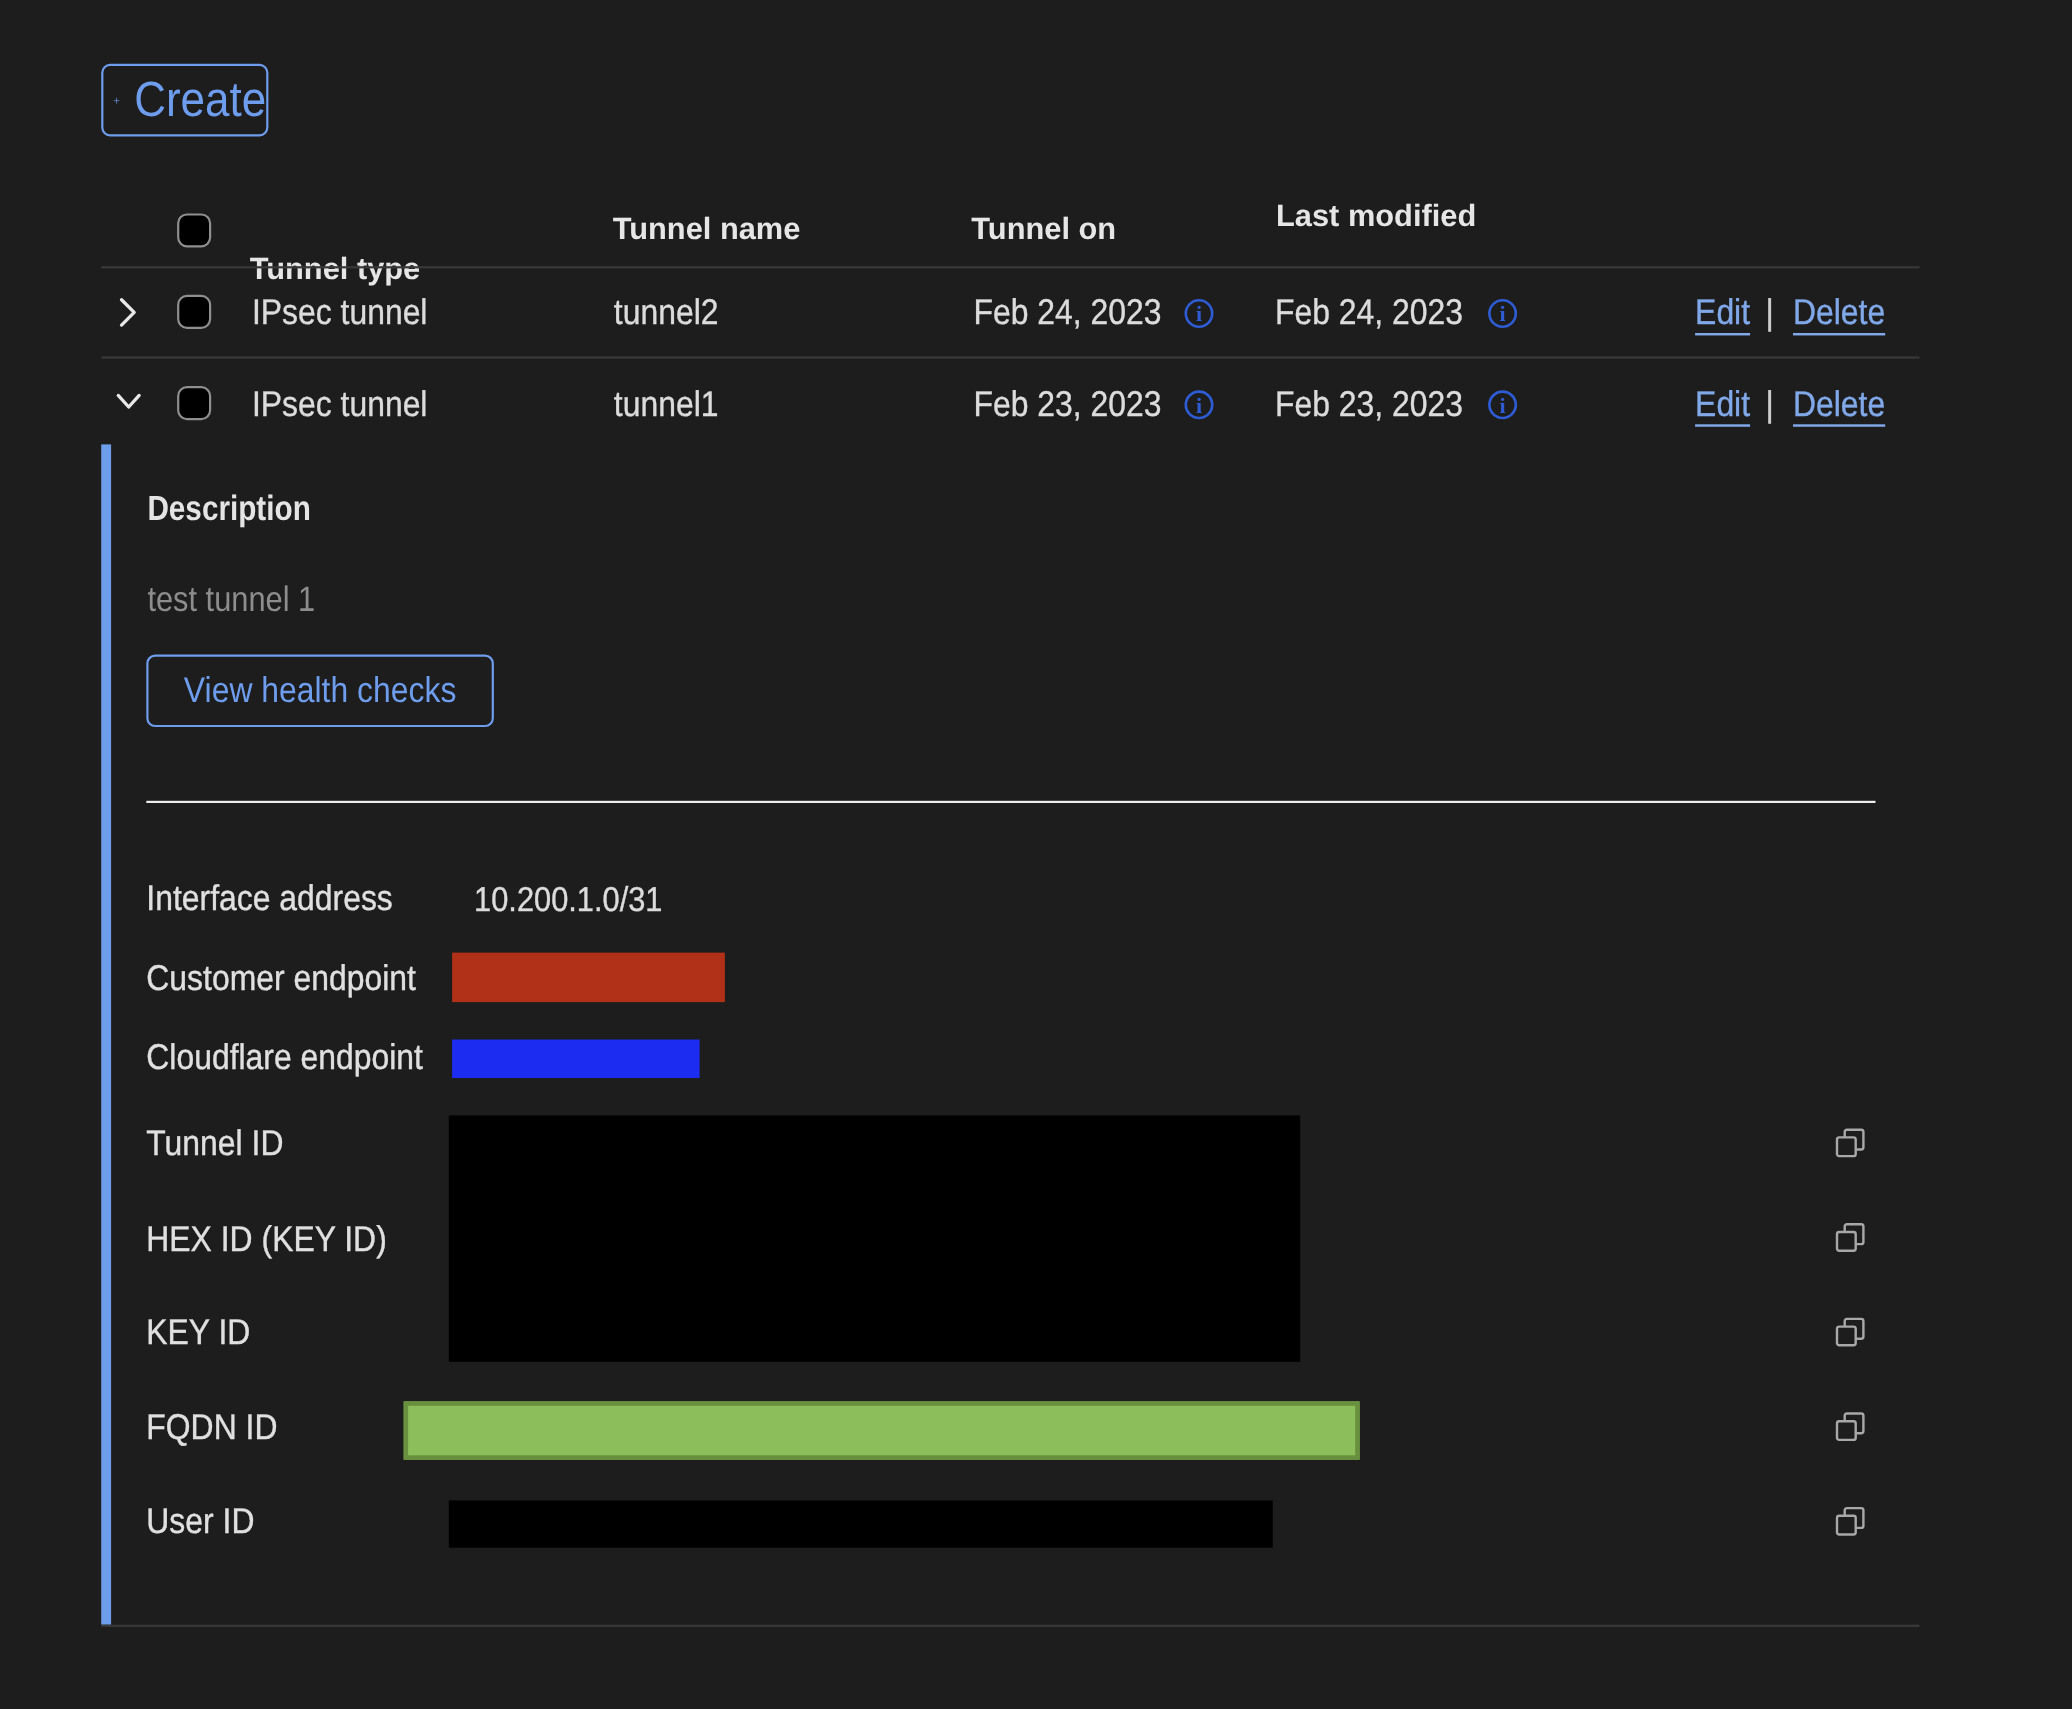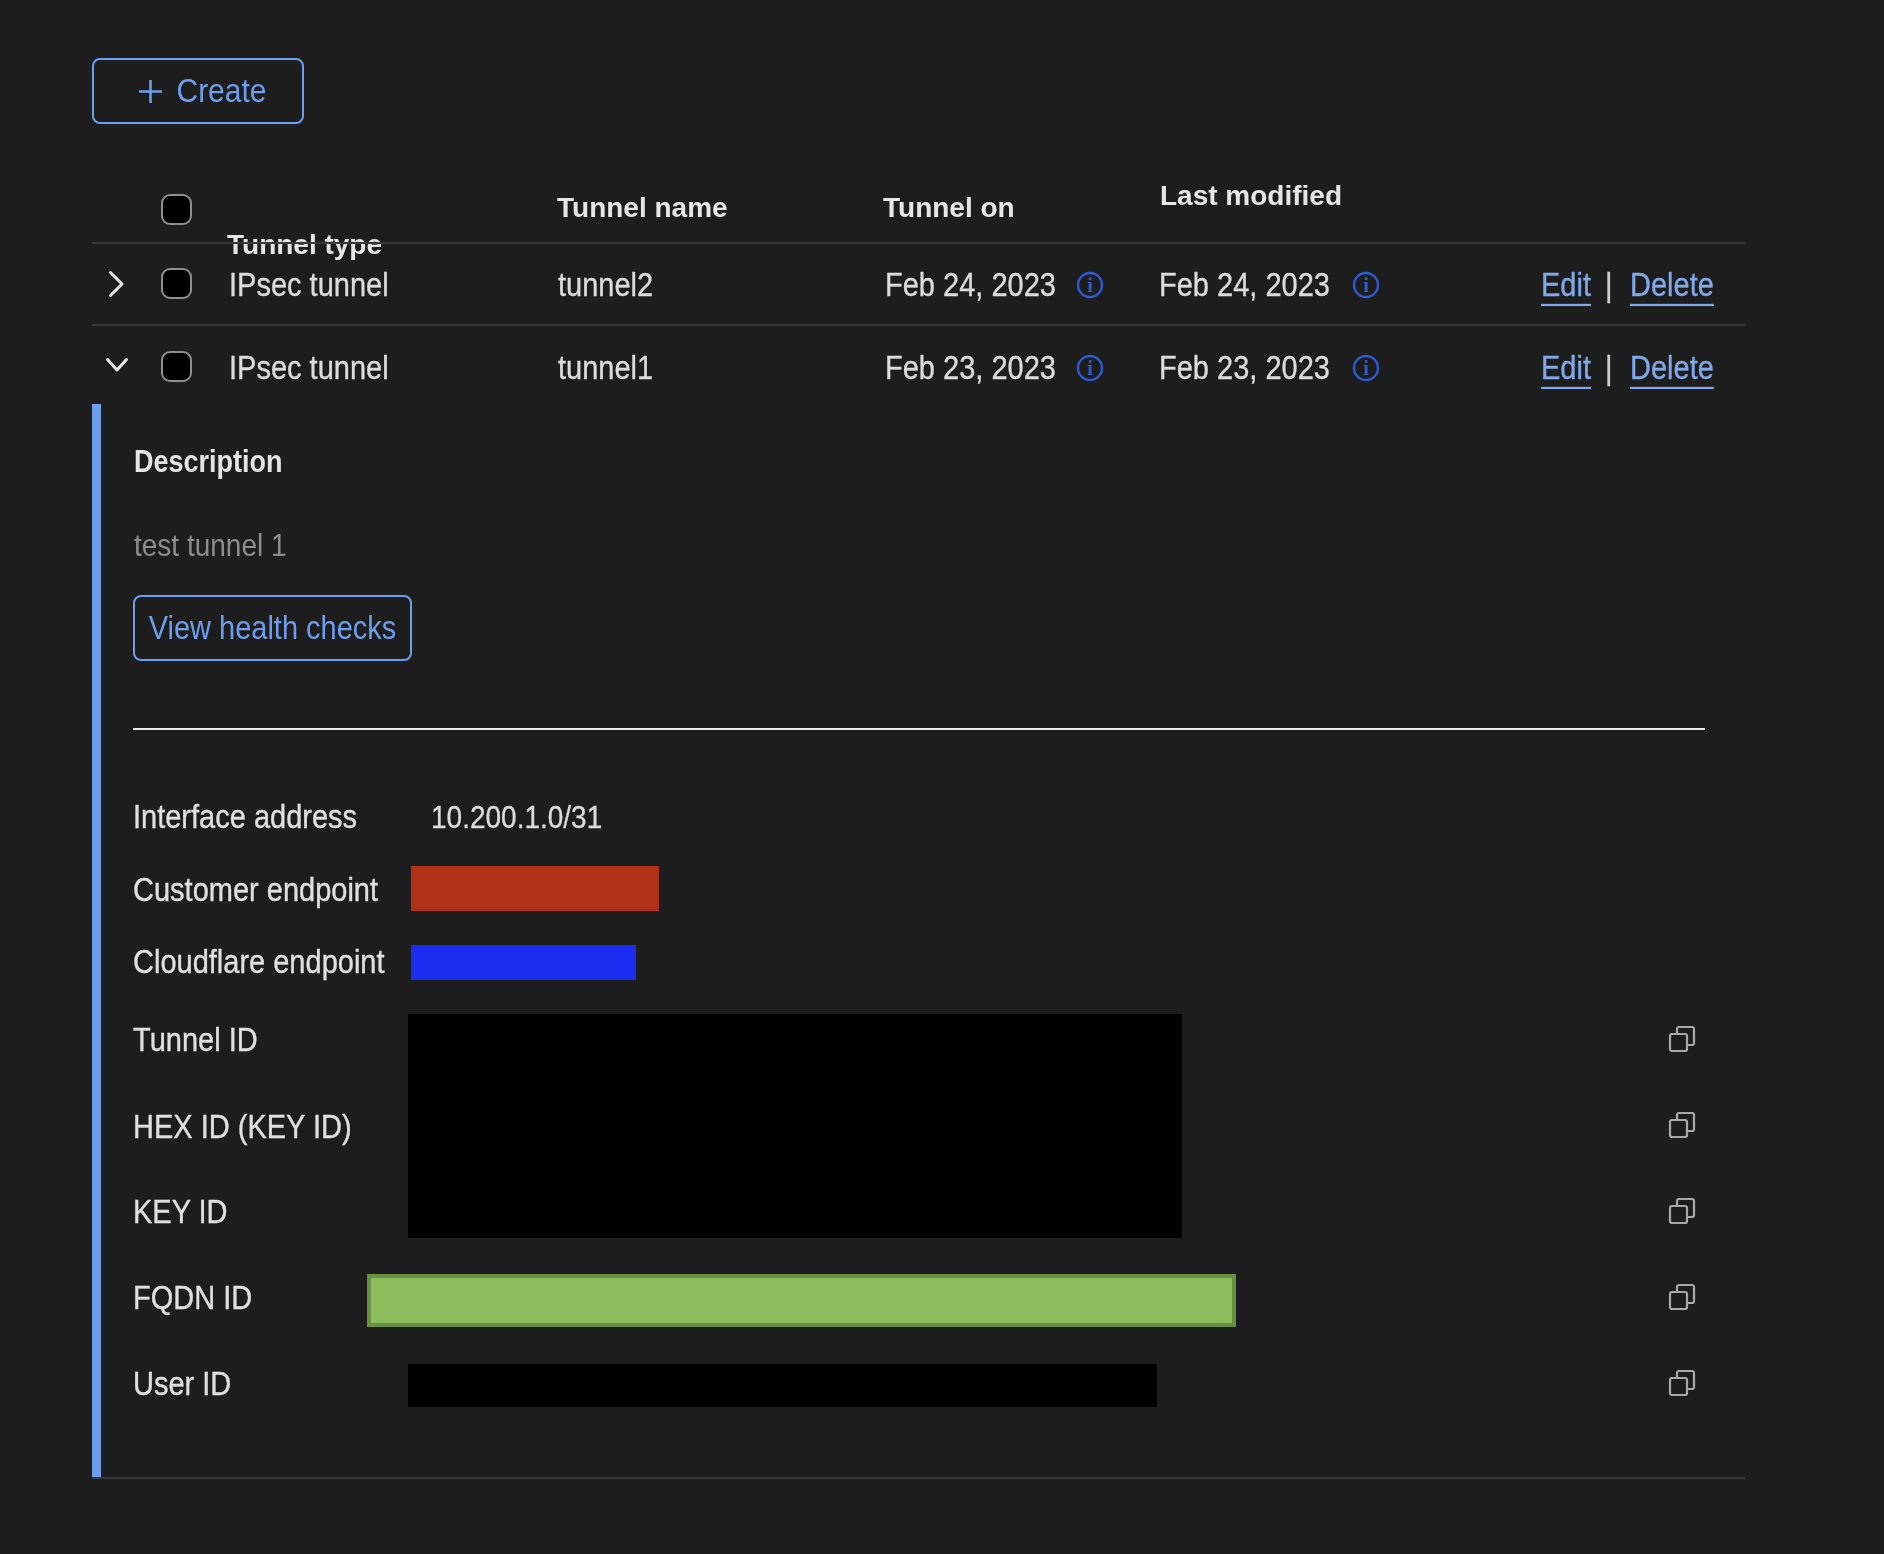--- a/index.html
+++ b/index.html
@@ -9,21 +9,21 @@
   .cell{font-size:29px;color:#dcdcdc;line-height:31px;-webkit-text-stroke:0.3px #dcdcdc;transform:scaleY(1.12);transform-origin:left top;}
   .cb{position:absolute;width:31px;height:31px;box-sizing:border-box;border:2px solid #8f8f8f;border-radius:9px;background:#000;}
   .link{font-size:29px;color:#81a9ea;line-height:31px;-webkit-text-stroke:0.3px #81a9ea;text-decoration:underline;text-underline-offset:7px;text-decoration-thickness:2px;transform:scaleY(1.12);transform-origin:left top;}
   .divider{position:absolute;left:92px;width:1653px;height:2px;background:#393939;}
   .lbl{font-size:29px;color:#e0e0e0;line-height:31px;-webkit-text-stroke:0.3px #e0e0e0;transform:scaleY(1.12);transform-origin:left top;}
   .btn{position:absolute;box-sizing:border-box;border:2px solid #6e9ded;border-radius:8px;color:#6e9ded;display:flex;align-items:center;justify-content:center;}
 </style>
 </head>
 <body>
 
-<div class="btn" style="left:92px;top:58px;width:212px;height:66px;font-size:30px;">
+<div class="btn" style="left:92px;top:58px;width:152px;height:66px;font-size:40px;">
   <svg width="25" height="25" viewBox="0 0 25 25" style="margin-right:13px;margin-left:9px;">
       <path d="M12.5 1v23M1 12.5h23" stroke="#6e9ded" stroke-width="2.6" fill="none"></path>
     </svg>
     <span style="transform:scaleY(1.12);display:inline-block;">Create</span>
 </div>
 
 <div class="cb" style="left:161px;top:194px;"></div>
 <div class="abs hdr" style="left:227px;top:192px;margin-top:37px;">Tunnel type</div>
 <div class="abs hdr" style="left:557px;top:192px;">Tunnel name</div>
 <div class="abs hdr" style="left:883px;top:192px;">Tunnel on</div>
@@ -67,21 +67,21 @@
     <circle cx="14" cy="14" r="12" stroke="#2e5cd4" stroke-width="2.4" fill="none"></circle>
     <text x="14" y="21" font-family="Liberation Serif" font-size="20" font-weight="bold" fill="#2e5cd4" text-anchor="middle">i</text>
   </svg>
 <div class="abs link" style="left:1541px;top:351px;">Edit</div>
 <div class="abs cell" style="left:1605px;top:351px;color:#cfcfcf;">|</div>
 <div class="abs link" style="left:1630px;top:351px;">Delete</div>
 
 <div class="abs" style="left:92px;top:404px;width:9px;height:1073px;background:#6d9eeb;"></div>
 <div class="abs" style="left:134px;top:444px;font-size:27px;font-weight:bold;color:#e4e4e4;line-height:31px;transform:scaleY(1.18);transform-origin:left top;">Description</div>
 <div class="abs" style="left:134px;top:527px;font-size:28px;color:#8d8d8d;line-height:31px;transform:scaleY(1.15);transform-origin:left top;">test tunnel 1</div>
-<div class="btn" style="left:133px;top:595px;width:279px;height:66px;font-size:29px;">
+<div class="btn" style="left:133px;top:595px;width:316px;height:66px;font-size:29px;">
     <span style="transform:scaleY(1.12);display:inline-block;">View health checks</span>
   </div>
 <div class="abs" style="left:133px;top:728px;width:1572px;height:2px;background:#ededed;"></div>
 
 <div class="abs lbl" style="left:133px;top:800px;">Interface address</div>
 <div class="abs cell" style="left:431px;top:800px;font-size:28px;">10.200.1.0/31</div>
 
 <div class="abs lbl" style="left:133px;top:873px;">Customer endpoint</div>
 <div class="abs" style="left:411px;top:866px;width:248px;height:45px;background:#b13018;"></div>
 

